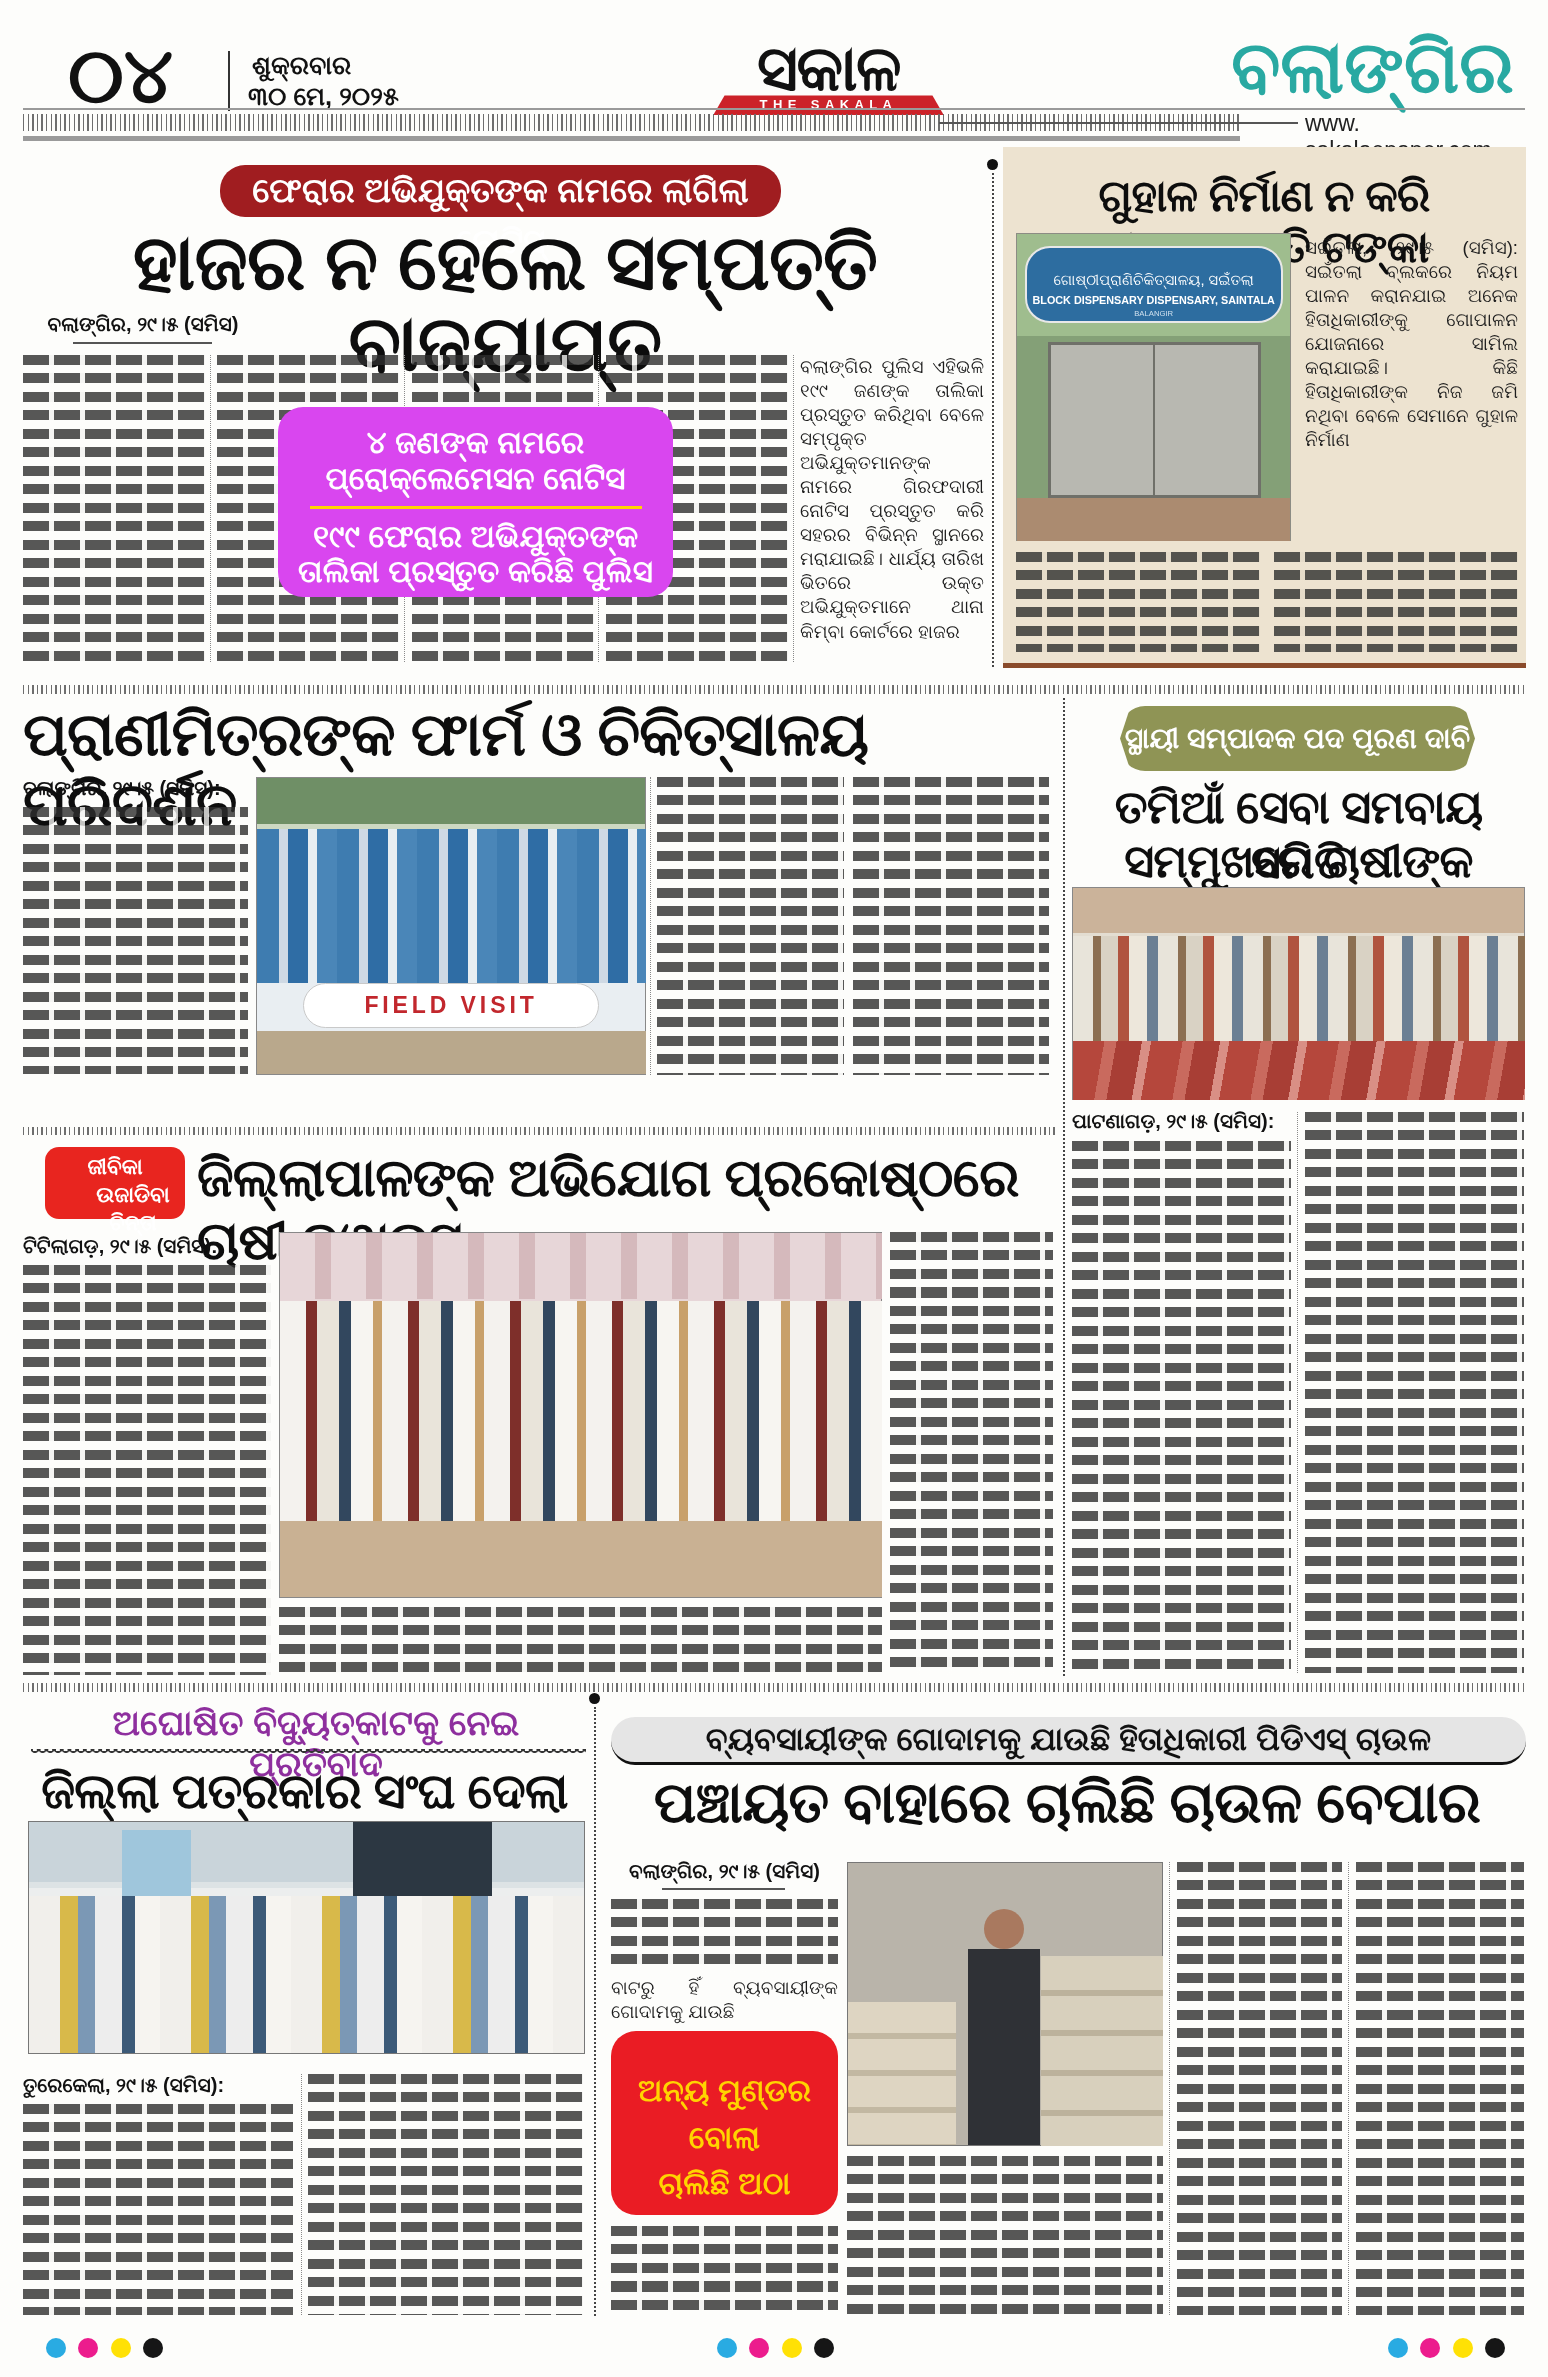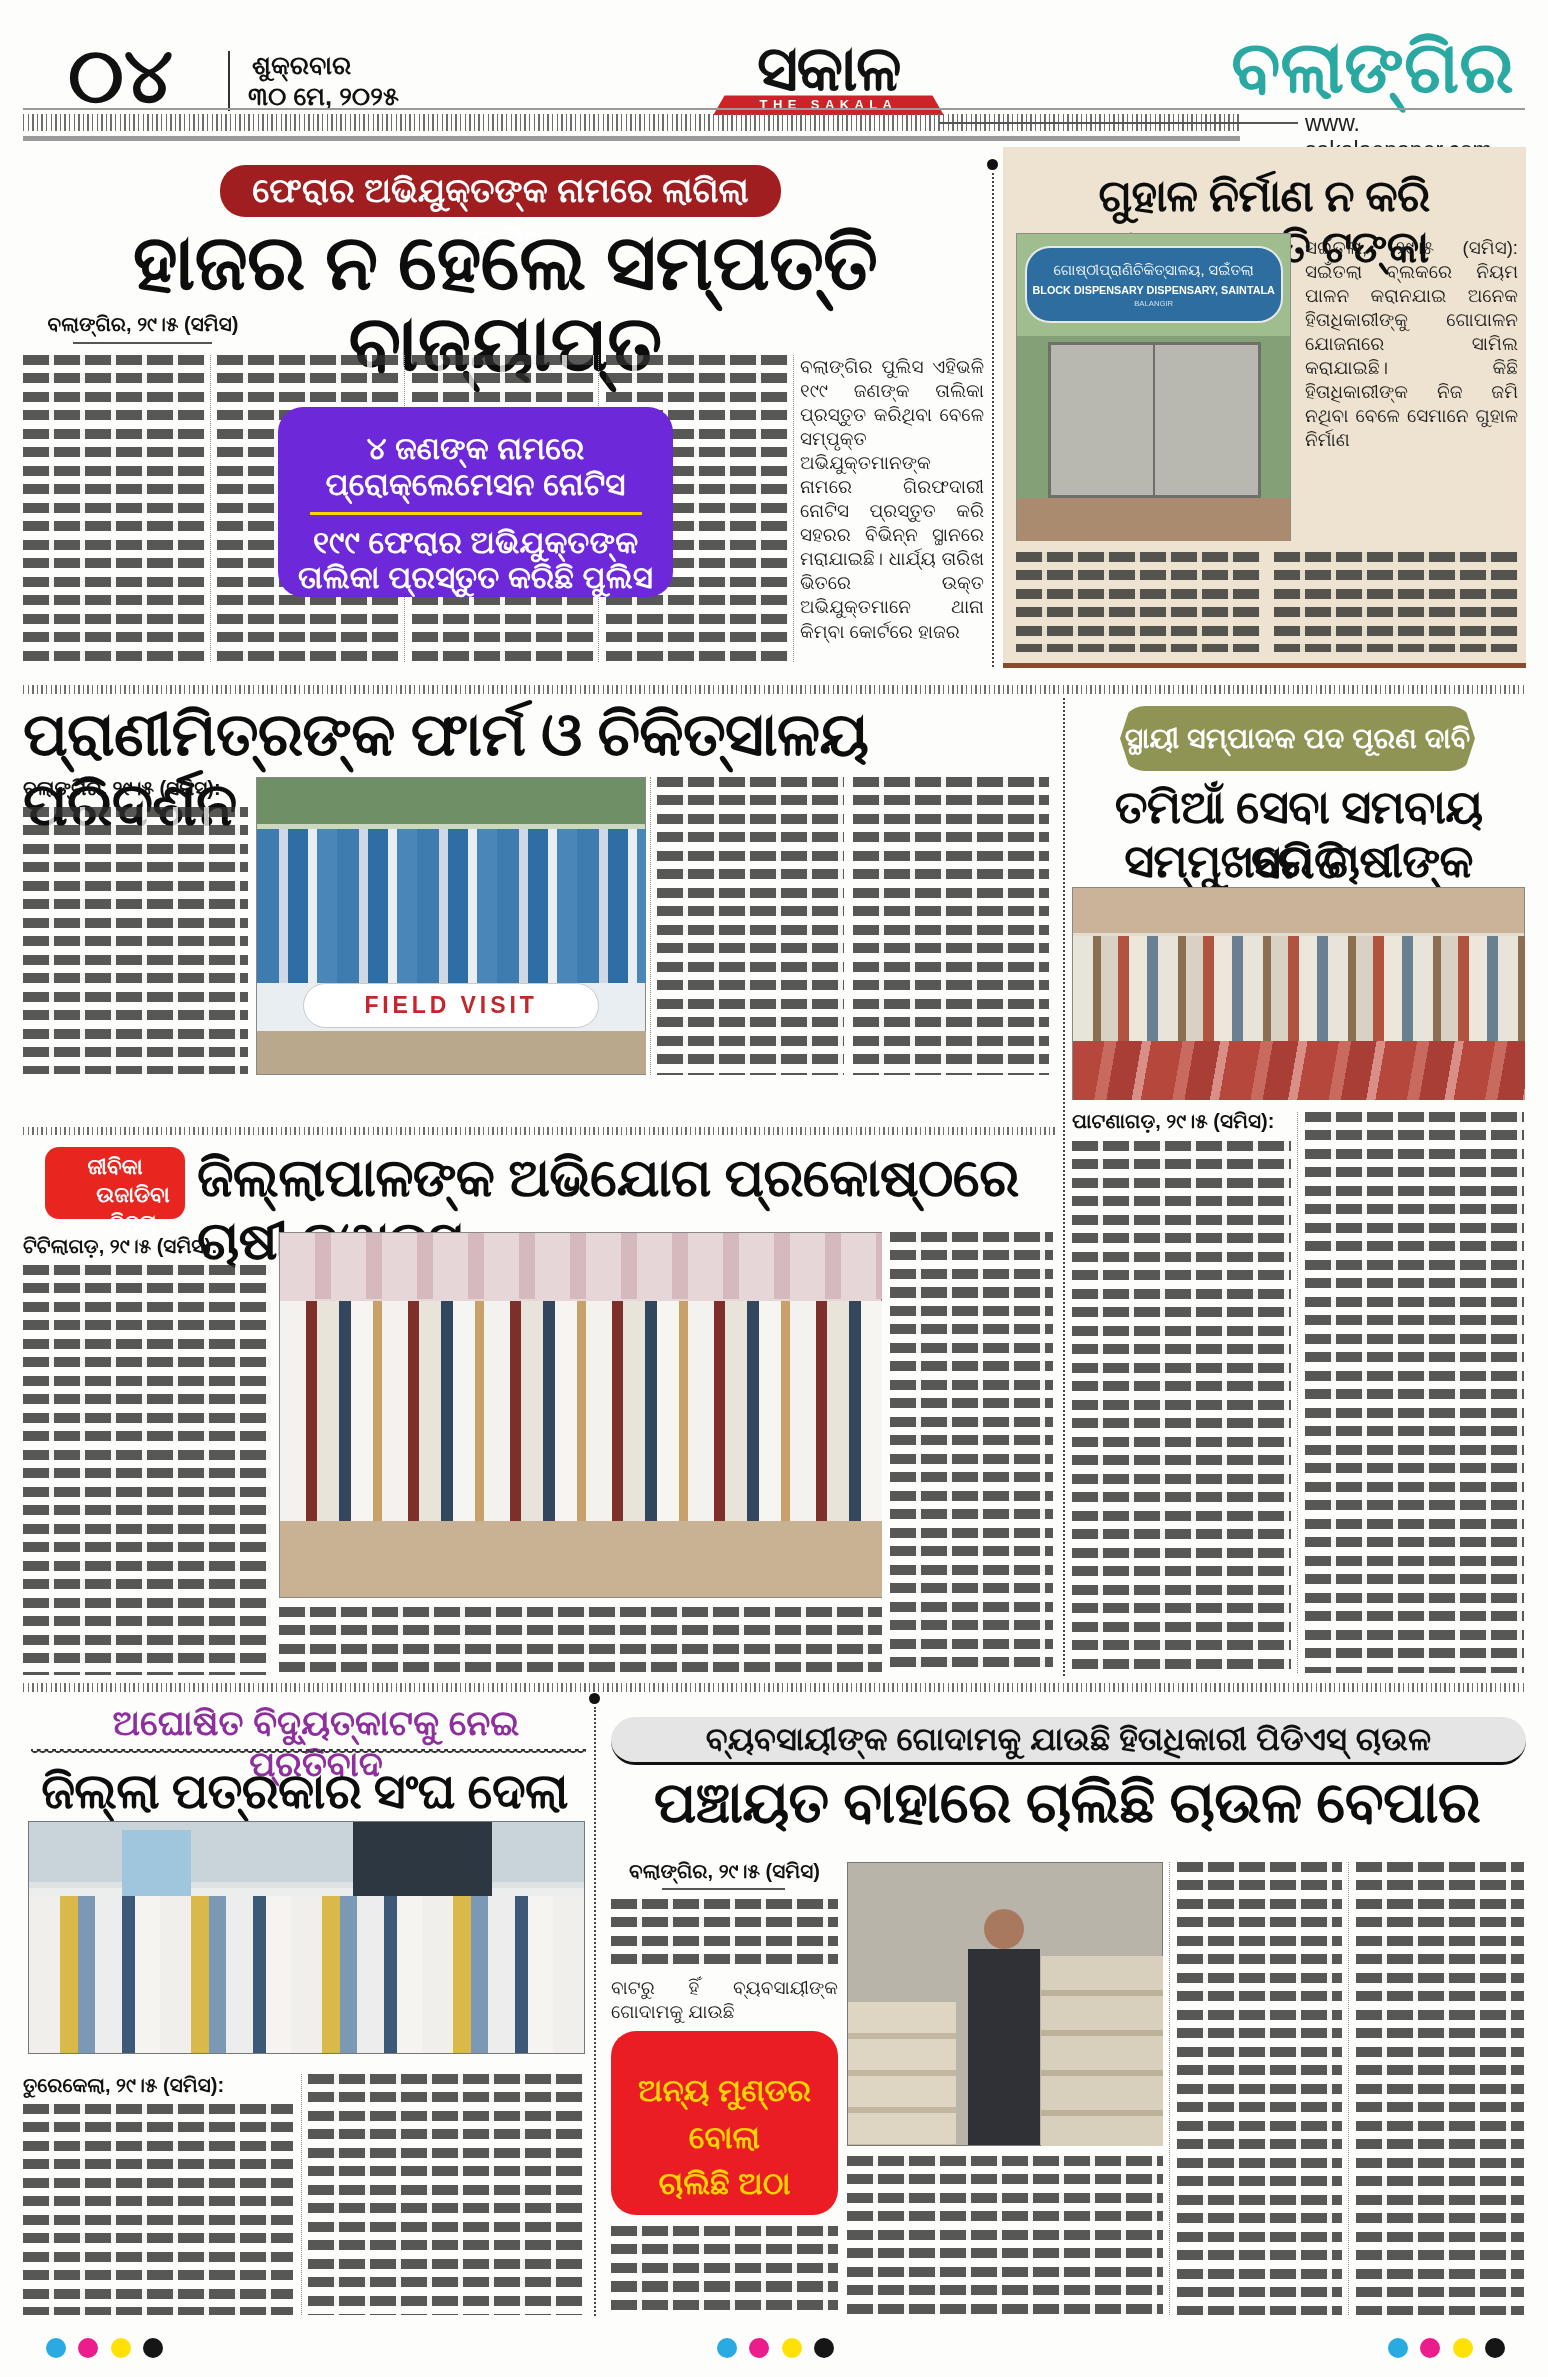--- a/index.html
+++ b/index.html
@@ -66,36 +66,36 @@
   <div class="abs greek" style="left:23px;top:355px;width:182px;height:307px;"></div>
   <div class="abs greek" style="left:217px;top:355px;width:182px;height:307px;"></div>
   <div class="abs greek" style="left:412px;top:355px;width:182px;height:307px;"></div>
   <div class="abs greek" style="left:606px;top:355px;width:182px;height:307px;"></div>
   <div class="abs body-txt" style="left:800px;top:355px;width:184px;height:307px;">ବଲାଙ୍ଗିର ପୁଲିସ ଏହିଭଳି ୧୯୯ ଜଣଙ୍କ ତାଲିକା ପ୍ରସ୍ତୁତ କରିଥିବା ବେଳେ ସମ୍ପୃକ୍ତ ଅଭିଯୁକ୍ତମାନଙ୍କ ନାମରେ ଗିରଫଦାରୀ ନୋଟିସ ପ୍ରସ୍ତୁତ କରି ସହରର ବିଭିନ୍ନ ସ୍ଥାନରେ ମରାଯାଇଛି। ଧାର୍ଯ୍ୟ ତାରିଖ ଭିତରେ ଉକ୍ତ ଅଭିଯୁକ୍ତମାନେ ଥାନା କିମ୍ବା କୋର୍ଟରେ ହାଜର</div>
   <div class="abs dotv" style="left:210px;top:355px;height:307px;"></div>
   <div class="abs dotv" style="left:404px;top:355px;height:307px;"></div>
   <div class="abs dotv" style="left:598px;top:355px;height:307px;"></div>
   <div class="abs dotv" style="left:793px;top:355px;height:307px;"></div>
 
-  <div class="abs ctr" style="left:278px;top:407px;width:395px;height:190px;background:#6d28d9;padding-top:24px;box-sizing:border-box;">
+  <div class="abs ctr" style="left:278px;top:407px;width:395px;height:190px;background:#d946ef;padding-top:18px;box-sizing:border-box;">
     <div style="color:#fff;font-size:31px;font-weight:bold;line-height:1.15;padding:0 10.8px;">୪ ଜଣଙ୍କ ନାମରେ ପ୍ରୋକ୍ଲେମେସନ ନୋଟିସ</div>
     <div style="margin:9.3px auto;width:332px;height:3.9px;background:#ffd400;"></div>
     <div style="color:#fff;font-size:31px;font-weight:bold;line-height:1.15;padding:0 7.7px;">୧୯୯ ଫେରାର ଅଭିଯୁକ୍ତଙ୍କ ତାଲିକା ପ୍ରସ୍ତୁତ କରିଛି ପୁଲିସ</div>
   </div>
 
   <div class="abs dot" style="left:987px;top:159px;"></div>
   <div class="abs" style="left:992px;top:173px;height:494px;border-left:2.3px dotted #444;"></div>
 
   <div class="abs" style="left:1003px;top:147px;width:523px;height:521px;background:#ede3d0;border-bottom:5.4px solid #8a4b2b;box-sizing:border-box;"></div>
   <div class="abs headline ctr" style="left:1004px;top:171px;width:520px;font-size:44px;">ଗୁହାଳ ନିର୍ମାଣ ନ କରି ହାତେଇଛନ୍ତି ଟଙ୍କା</div>
 
   <div class="abs" style="left:1016px;top:233px;width:275px;height:308px;border:0.8px solid #8c8c84;box-sizing:border-box;">
     <div class="abs" style="left:0;top:0;width:273px;height:102px;background:#9fbd8e;"></div>
     <div class="abs ctr" style="left:7.7px;top:12.3px;width:258px;height:77px;background:#2d6da0;border:2.3px solid #e8e8e8;box-sizing:border-box;">
-      <div style="color:#fff;font-size:14.7px;margin-top:14px;">ଗୋଷ୍ଠୀପ୍ରାଣିଚିକିତ୍ସାଳୟ, ସଇଁତଲା</div>
+      <div style="color:#fff;font-size:14.7px;margin-top:24px;">ଗୋଷ୍ଠୀପ୍ରାଣିଚିକିତ୍ସାଳୟ, ସଇଁତଲା</div>
       <div style="color:#fff;font-size:10.8px;font-weight:bold;margin-top:4.6px;">BLOCK DISPENSARY DISPENSARY, SAINTALA</div>
       <div style="color:#cfe0ee;font-size:7.7px;margin-top:3.1px;">BALANGIR</div>
     </div>
     <div class="abs" style="left:0;top:102px;width:273px;height:162px;background:#84a077;"></div>
     <div class="abs" style="left:31px;top:108px;width:213px;height:156px;background:#b8b8b1;border:3.1px solid #6f7069;box-sizing:border-box;"></div>
     <div class="abs" style="left:136px;top:111px;width:2.3px;height:150px;background:#6f7069;"></div>
     <div class="abs" style="left:0;top:264px;width:273px;height:43px;background:#ab8b70;"></div>
   </div>
 
   <div class="abs body-txt" style="left:1305px;top:236px;width:213px;height:305px;">ସଇଁତଲା, ୨୯।୫ (ସମିସ): ସଇଁତଲା ବ୍ଲକରେ ନିୟମ ପାଳନ କରାନଯାଇ ଅନେକ ହିତାଧିକାରୀଙ୍କୁ ଗୋପାଳନ ଯୋଜନାରେ ସାମିଲ କରାଯାଇଛି। କିଛି ହିତାଧିକାରୀଙ୍କ ନିଜ ଜମି ନଥିବା ବେଳେ ସେମାନେ ଗୁହାଳ ନିର୍ମାଣ</div>

